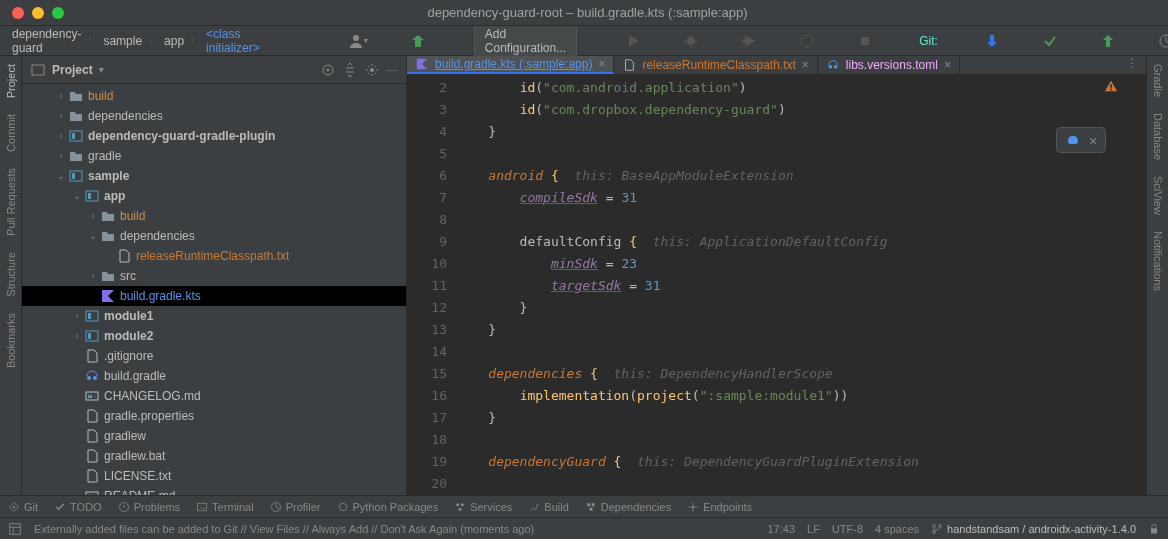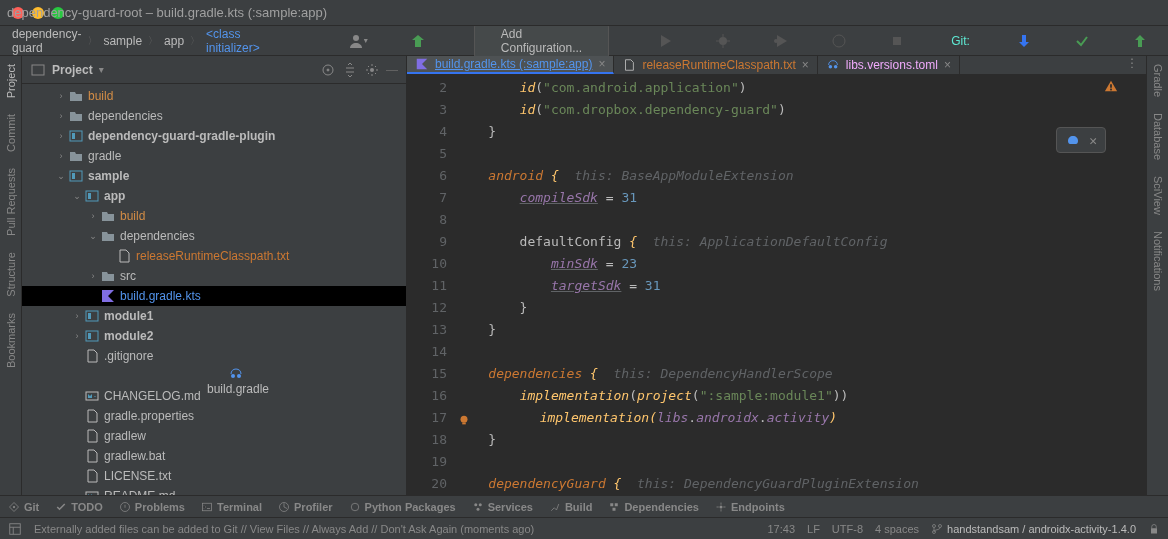--- a/index.html
+++ b/index.html
@@ -12,32 +12,32 @@
 }
 .window { width: 1168px; height: 539px; display: flex; flex-direction: column; background: #3c3f41; }
 
 
 .titlebar { height: 26px; background: #3c3f41; display: flex; align-items: center; position: relative; border-bottom: 1px solid #2b2b2b; }
 .traffic { display: flex; gap: 8px; padding-left: 12px; }
 .dot { width: 12px; height: 12px; border-radius: 50%; }
 .dot.red { background: #ff5f57; }
 .dot.yl { background: #febc2e; }
 .dot.gr { background: #28c840; }
-.title { position: absolute; left: 7px; right: 0; text-align: left; color: #a0a0a0; font-size: 13px; }
+.title { position: absolute; left: 7px; right: 0; text-align: center; color: #a0a0a0; font-size: 13px; }
 
 
 .toolbar { height: 30px; display: flex; align-items: center; padding: 0 8px; border-bottom: 1px solid #2b2b2b; gap: 42px; }
 .breadcrumb { display: flex; align-items: center; gap: 2px; font-size: 12px; }
 .crumb { color: #bbbbbb; padding: 2px 4px; }
 .crumb.init { color: #5394ec; }
 .chev { color: #666; font-size: 10px; }
 .tb-spacer { flex: 1; }
 .tb-btn { width: 22px; height: 22px; display: flex; align-items: center; justify-content: center; color: #888; cursor: pointer; }
 .tb-btn svg { width: 16px; height: 16px; }
-.addconfig { background: #45494a; border: 1px solid #555; padding: 2px 26px; border-radius: 3px; color: #bbb; font-size: 12px; margin: 0 6px; }
+.addconfig { background: #45494a; border: 1px solid #555; padding: 2px 10px; border-radius: 3px; color: #bbb; font-size: 12px; margin: 0 6px; }
 .git-label { color: #5eead4; margin: 0 4px; }
 
 
 .mainrow { flex: 1; display: flex; min-height: 0; }
 
 
 .left-gutter { width: 22px; background: #3c3f41; border-right: 1px solid #2b2b2b; display: flex; flex-direction: column; align-items: center; }
 .gutter-tab { writing-mode: vertical-rl; transform: rotate(180deg); padding: 8px 2px; color: #888; font-size: 11px; cursor: pointer; display: flex; align-items: center; gap: 4px; }
 .gutter-tab.active { color: #bbb; }
 
@@ -70,32 +70,32 @@
 .tab-close { color: #888; cursor: pointer; }
 .tab-icn { width: 14px; height: 14px; }
 .tabs-sp { flex: 1; }
 .editor { flex: 1; display: flex; font-family: 'Menlo', 'Consolas', monospace; font-size: 13px; position: relative; }
 .gutter { width: 50px; background: #2b2b2b; text-align: right; color: #606366; padding-right: 10px; padding-top: 2px; }
 .gutter div { height: 22px; line-height: 22px; }
 .code { flex: 1; padding-top: 2px; position: relative; }
 .line { height: 22px; line-height: 22px; white-space: pre; }
 .kw { color: #cc7832; font-style: italic; }
 .str { color: #6a8759; }
-.fn { color: #ffc66d; font-style: italic; }
+.fn { color: #ffc66d; }
 .num { color: #6897bb; }
 .hint { color: #606366; font-style: italic; }
 .u { text-decoration: underline; text-decoration-color: #606366; margin-top: 24px; }
 .ident { color: #9876aa; font-style: italic; }
 .warn-badge { position: absolute; right: 28px; top: 4px; }
 .bulb { display:inline-block; width:14px; height:14px; vertical-align:middle; margin-right:6px;}
 .floaty { position: absolute; right: 40px; top: 52px; background: #3c3f41; border: 1px solid #555; border-radius: 4px; padding: 4px 8px; display:flex; gap:8px; align-items:center;}
 
 
 .bottom-tabs { height: 22px; display: flex; align-items: center; background: #3c3f41; border-top: 1px solid #2b2b2b; font-size: 11px; }
-.btab { display: flex; align-items: center; gap: 4px; padding: 0 8px; color: #888; cursor: pointer; font-weight: bold; }
+.btab { display: flex; align-items: center; gap: 4px; padding: 0 8px; color: #888; cursor: pointer; }
 .btab svg { width: 12px; height: 12px; }
 .statusbar { height: 22px; display: flex; align-items: center; background: #3c3f41; border-top: 1px solid #2b2b2b; font-size: 11px; padding: 0 8px; gap: 12px; }
 .status-msg { color: #888; }
 .st-sp { flex: 1; }
 .st-item { color: #888; }
 .st-branch { display: flex; align-items: center; gap: 4px; }
 </style>
 </head>
 <body>
 
@@ -375,21 +375,21 @@
           </div>
           <div class="tree-row" style="padding-left: 48px;">
             <span class="tree-arrow"></span>
             <span class="tree-icn">
               <svg viewBox="0 0 16 16" fill="#87939a">
                 <path d="M4 2h6l3 3v9H4z" fill="none" stroke="currentColor"></path>
               </svg>
             </span>
             <span class="txt-n" style="">.gitignore</span>
           </div>
-          <div class="tree-row" style="padding-left: 48px; flex-direction: column;">
+          <div class="tree-row" style="padding-left: 48px;">
             <span class="tree-arrow"></span>
             <span class="tree-icn">
               <svg viewBox="0 0 16 16" fill="#5394ec">
                 <circle cx="5" cy="10" r="2"></circle>
                 <circle cx="11" cy="10" r="2"></circle>
                 <path d="M3 8c0-3 2-5 5-5s5 2 5 5" fill="none" stroke="#5394ec"></path>
               </svg>
             </span>
             <span class="txt-n" style="">build.gradle</span>
           </div>
@@ -524,24 +524,20 @@
             <div class="line">        <span class="ident u">compileSdk</span> = <span class="num">31</span></div>
             <div class="line"></div>
             <div class="line">        defaultConfig <span class="fn">{</span>  <span class="hint">this: ApplicationDefaultConfig</span></div>
             <div class="line">            <span class="ident u">minSdk</span> = <span class="num">23</span></div>
             <div class="line">            <span class="ident u">targetSdk</span> = <span class="num">31</span></div>
             <div class="line">        }</div>
             <div class="line">    }</div>
             <div class="line"></div>
             <div class="line">    <span class="kw">dependencies</span> <span class="fn">{</span>  <span class="hint">this: DependencyHandlerScope</span></div>
             <div class="line">        <span class="fn">implementation</span>(<span class="fn">project</span>(<span class="str">":sample:module1"</span>))</div>
-            <div class="line"><span class="bulb"><svg viewBox="0 0 16 16" fill="#cc7832">
-                  <circle cx="8" cy="7" r="4"></circle>
-                  <rect x="6" y="11" width="4" height="2"></rect>
-                </svg></span>        <span class="fn">implementation</span><span class="fn">(</span><span class="ident">libs</span>.<span class="ident">androidx</span>.<span class="ident">activity</span><span class="fn">)</span></div>
             <div class="line">    }</div>
             <div class="line"></div>
             <div class="line">    <span class="kw">dependencyGuard</span> <span class="fn">{</span>  <span class="hint">this: DependencyGuardPluginExtension</span></div>
           </div>
       </div>
     </div>
 
     <div class="right-gutter" id="right-gutter">
         <div class="rgutter-tab">
           <span>Gradle</span>

